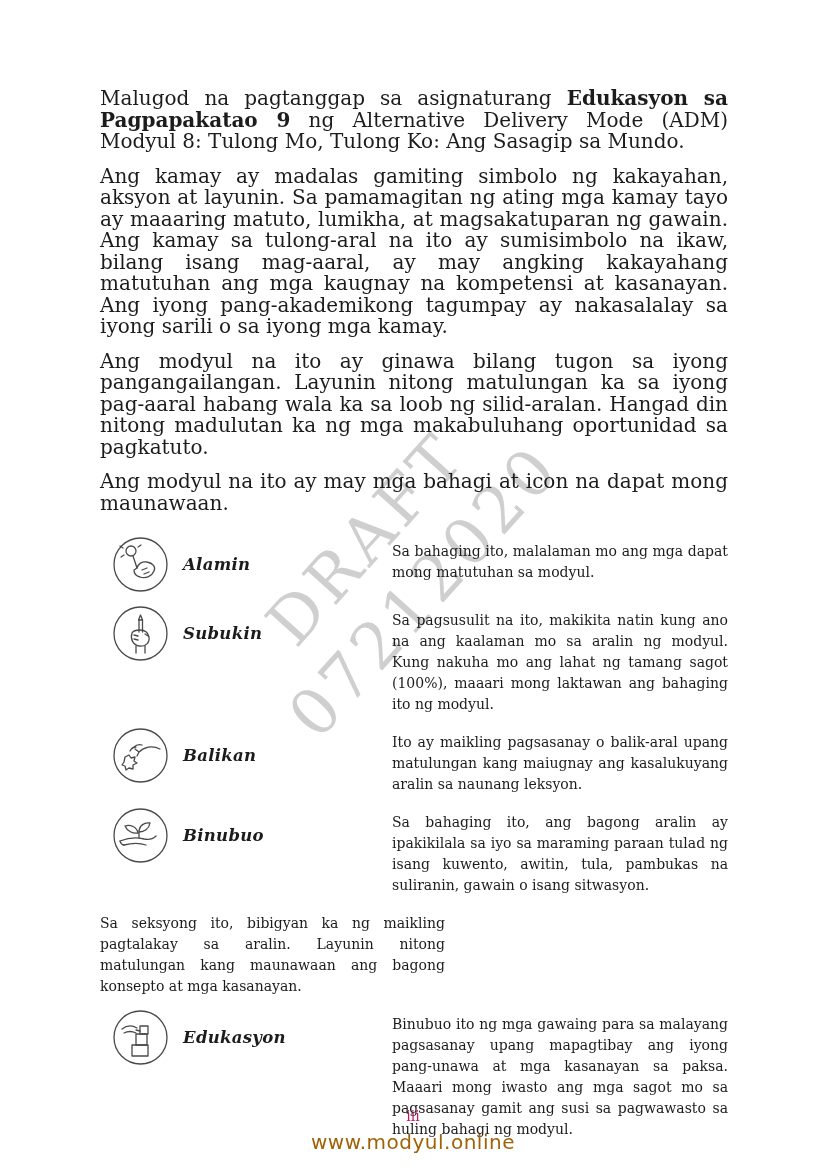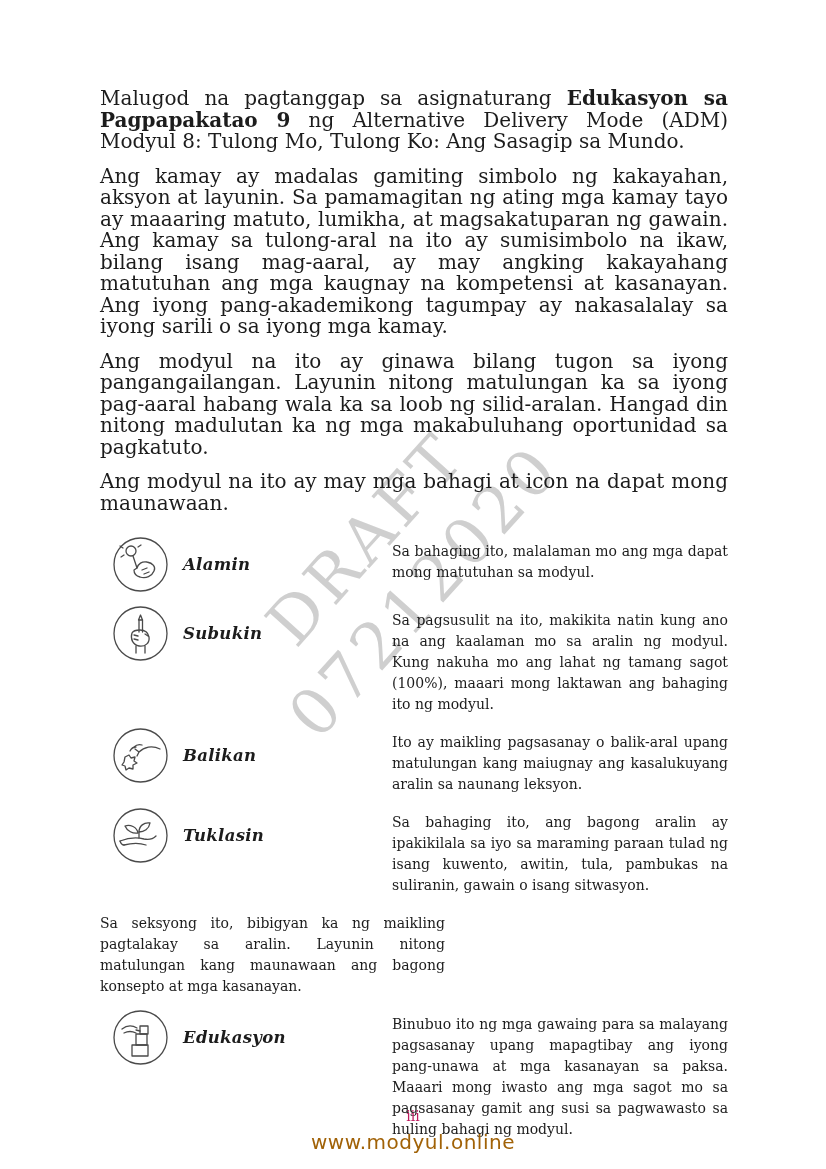--- a/index.html
+++ b/index.html
@@ -159,21 +159,21 @@
           <div class="icon-wrap">
             <svg width="57" height="57" viewBox="0 0 57 57">
               <circle class="ic" cx="28.5" cy="28.5" r="26.5"></circle>
               <path class="ic" d="M26 26 c-1 -6 -8 -9 -13 -7 c2 5 8 8 13 7 z"></path>
               <path class="ic" d="M27 25 c0 -6 5 -10 11 -9 c-1 6 -6 9 -11 9 z"></path>
               <path class="ic" d="M27 25 l0 6"></path>
               <path class="ic" d="M8 34 c8 -3 16 -4 24 -2 c5 1 9 0 12 -3 M12 38 c8 -2 16 -2 22 0"></path>
               <path class="ic" d="M8 34 c1 3 2 4 4 4"></path>
             </svg>
           </div>
-          <div class="row-label">Tuklasin</div>
+          <div class="row-label">Binubuo</div>
         </div>
         <div class="row-desc">Sa bahaging ito, ang bagong aralin ay ipakikilala sa iyo sa maraming paraan tulad ng isang kuwento, awitin, tula, pambukas na suliranin, gawain o isang sitwasyon.</div>
       </div>
 
       <div class="row">
         <div class="row-desc">Sa seksyong ito, bibigyan ka ng maikling pagtalakay sa aralin. Layunin nitong matulungan kang maunawaan ang bagong konsepto at mga kasanayan.</div>
       </div>
 
       <div class="row">
         <div class="row-left">

